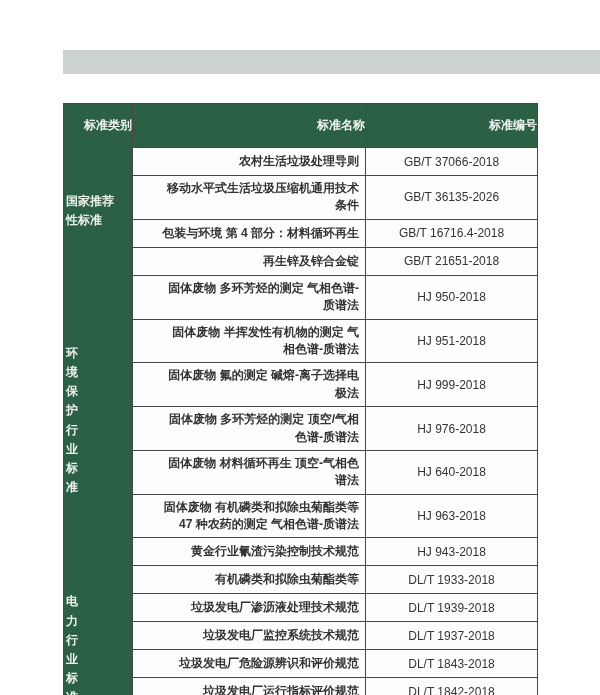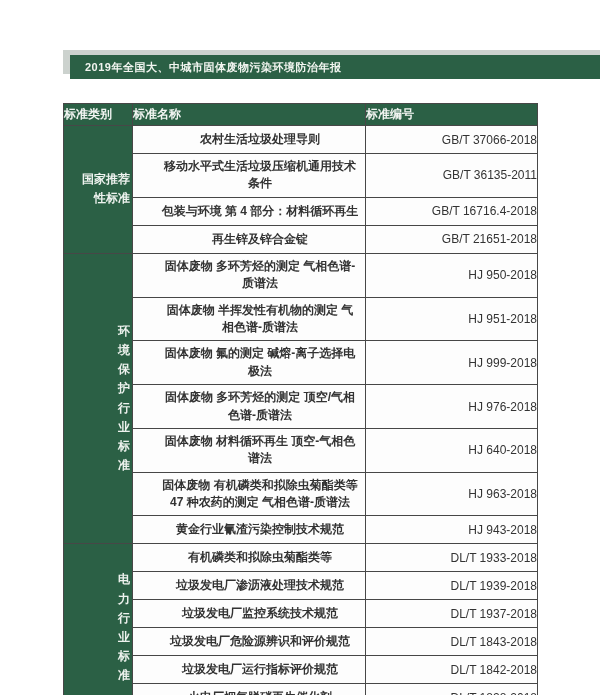--- a/index.html
+++ b/index.html
@@ -21,46 +21,43 @@
     color:#F2F5F0;font-size:11px;line-height:24px;padding-left:15px;
     font-weight:bold;letter-spacing:0.5px;white-space:nowrap;overflow:hidden;
   }
   table.standards{
     position:absolute;left:63px;top:103px;width:474px;
     border-collapse:collapse;table-layout:fixed;
   }
   .standards th,.standards td{border:1px solid var(--border);}
   .standards thead th{
     background:var(--green);color:#F2F5F2;font-size:12px;font-weight:bold;
-    height:22px;text-align:left;
+    height:44px;text-align:right;
   }
   td.cat{
     background:var(--green);color:#EDF2EE;font-size:12px;font-weight:bold;
-    text-align:right;vertical-align:middle;white-space:pre-line;line-height:1.6;
+    text-align:left;vertical-align:middle;white-space:pre-line;line-height:1.6;
     padding:4px 2px;
   }
   td.name{
-    font-size:12px;color:var(--text);font-weight:bold;text-align:center;
+    font-size:12px;color:var(--text);font-weight:bold;text-align:right;
     padding:4px 6px 4px 28px;line-height:1.45;background:#FDFDFD;
   }
   td.code{
-    font-size:12px;color:var(--text);font-weight:normal;text-align:right;
+    font-size:12px;color:var(--text);font-weight:normal;text-align:center;
     background:#FDFDFD;white-space:nowrap;
   }
   tr.std{height:28px;}
 </style>
 </head>
 <body>
 
 <div class="page">
 
   <div class="banner-shadow"></div>
-  <div class="banner">
-    <span>2019年全国大、中城市固体废物污染环境防治年报</span>
-  </div>
 
   <table class="standards">
     <colgroup>
       <col style="width:69px">
       <col style="width:233px">
       <col style="width:172px">
     </colgroup>
     <thead>
       <tr>
         <th>标准类别</th>
@@ -70,21 +67,21 @@
     </thead>
     <tbody id="standards-body">
         <tr class="std">
           <td class="cat" rowspan="4">国家推荐
 性标准</td>
           <td class="name">农村生活垃圾处理导则</td>
           <td class="code">GB/T 37066-2018</td>
         </tr>
         <tr class="std">
           <td class="name">移动水平式生活垃圾压缩机通用技术条件</td>
-          <td class="code">GB/T 36135-2011</td>
+          <td class="code">GB/T 36135-2026</td>
         </tr>
         <tr class="std">
           <td class="name">包装与环境 第 4 部分：材料循环再生</td>
           <td class="code">GB/T 16716.4-2018</td>
         </tr>
         <tr class="std">
           <td class="name">再生锌及锌合金锭</td>
           <td class="code">GB/T 21651-2018</td>
         </tr>
         <tr class="std">

